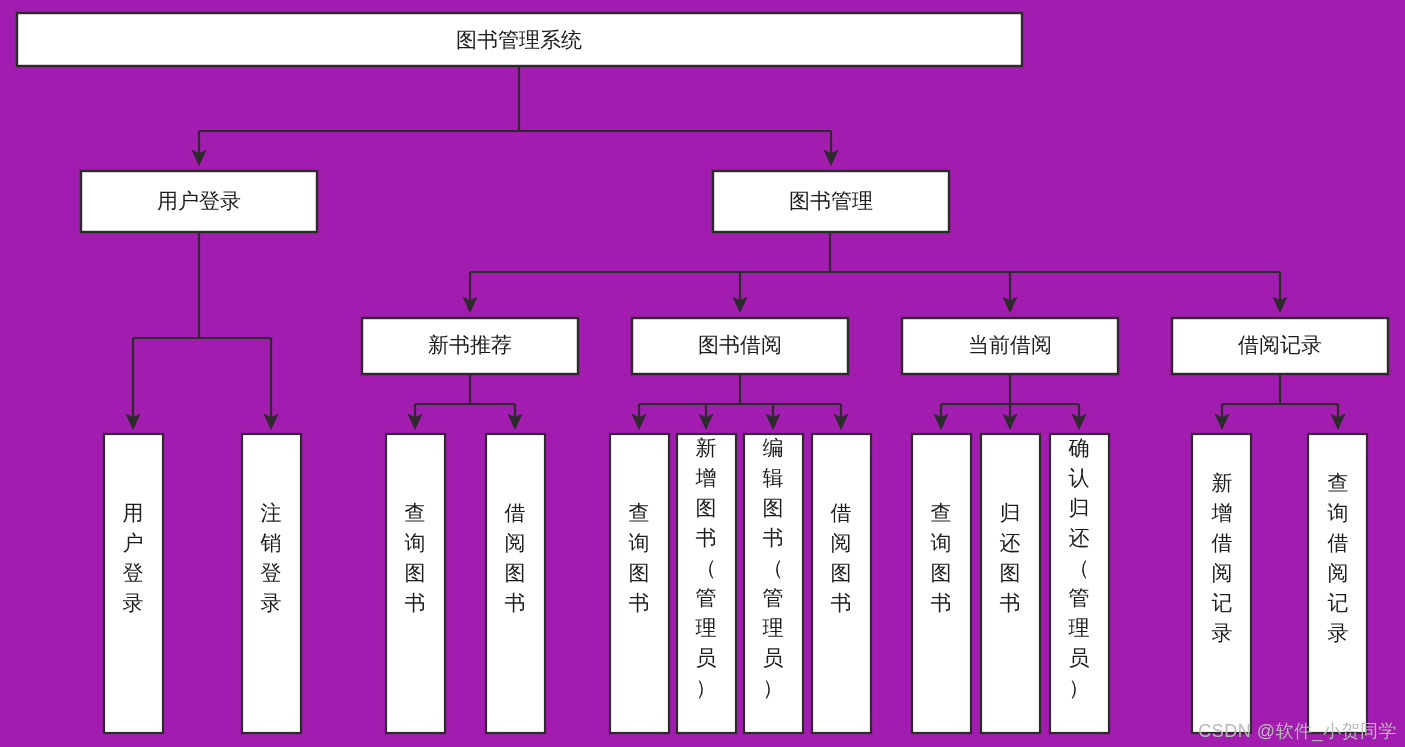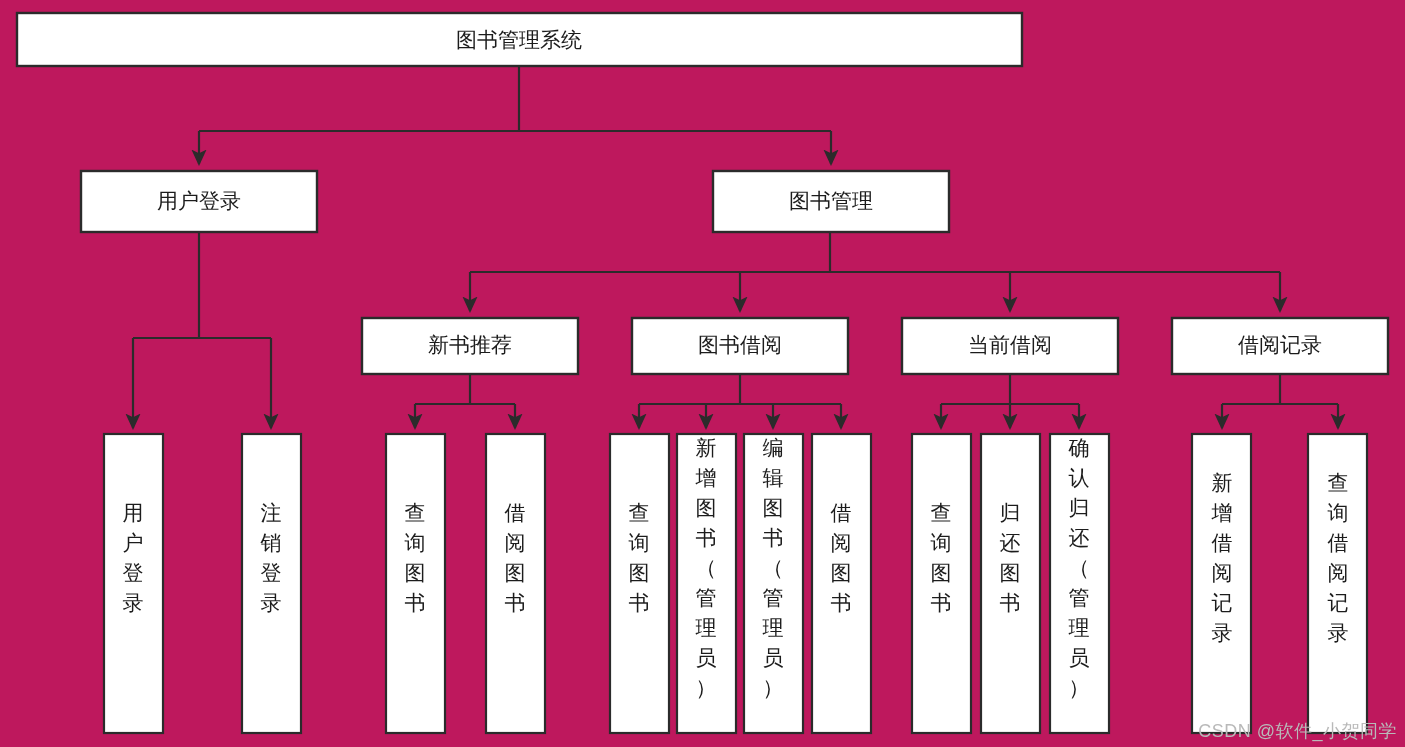--- a/index.html
+++ b/index.html
@@ -7,21 +7,21 @@
     padding: 0;
     background: #ffffff;
   }
   body {
     font-family: "Liberation Sans", "DejaVu Sans", sans-serif;
   }
   #diagram-root {
     position: relative;
     width: 1405px;
     height: 747px;
-    background: #be185d;
+    background: #a21caf;
     overflow: hidden;
   }
   svg.flow-svg {
     position: absolute;
     left: 0;
     top: 0;
     width: 1405px;
     height: 747px;
   }
   .node-box {

